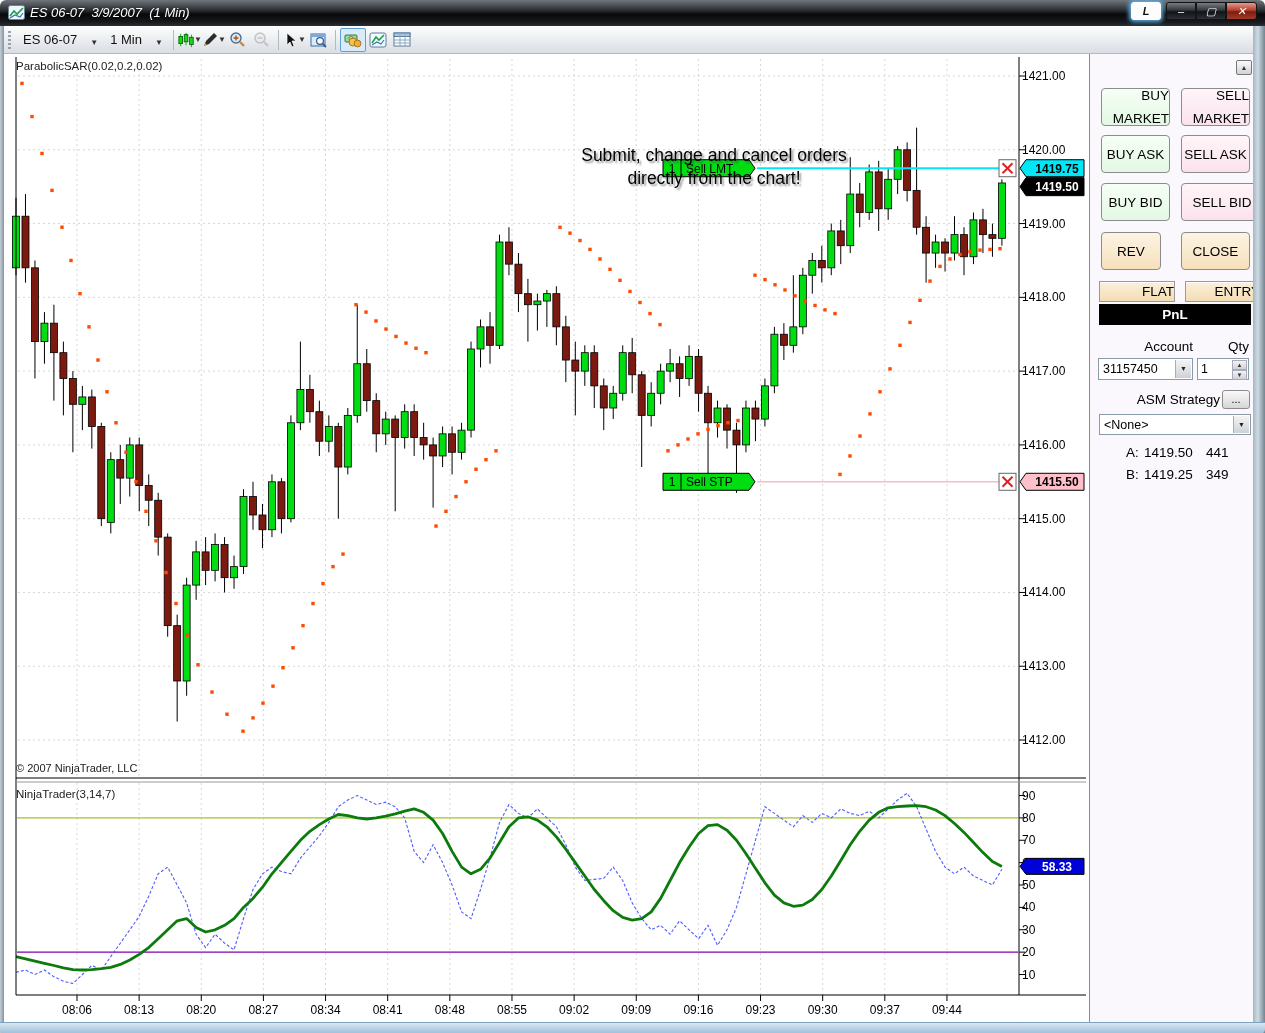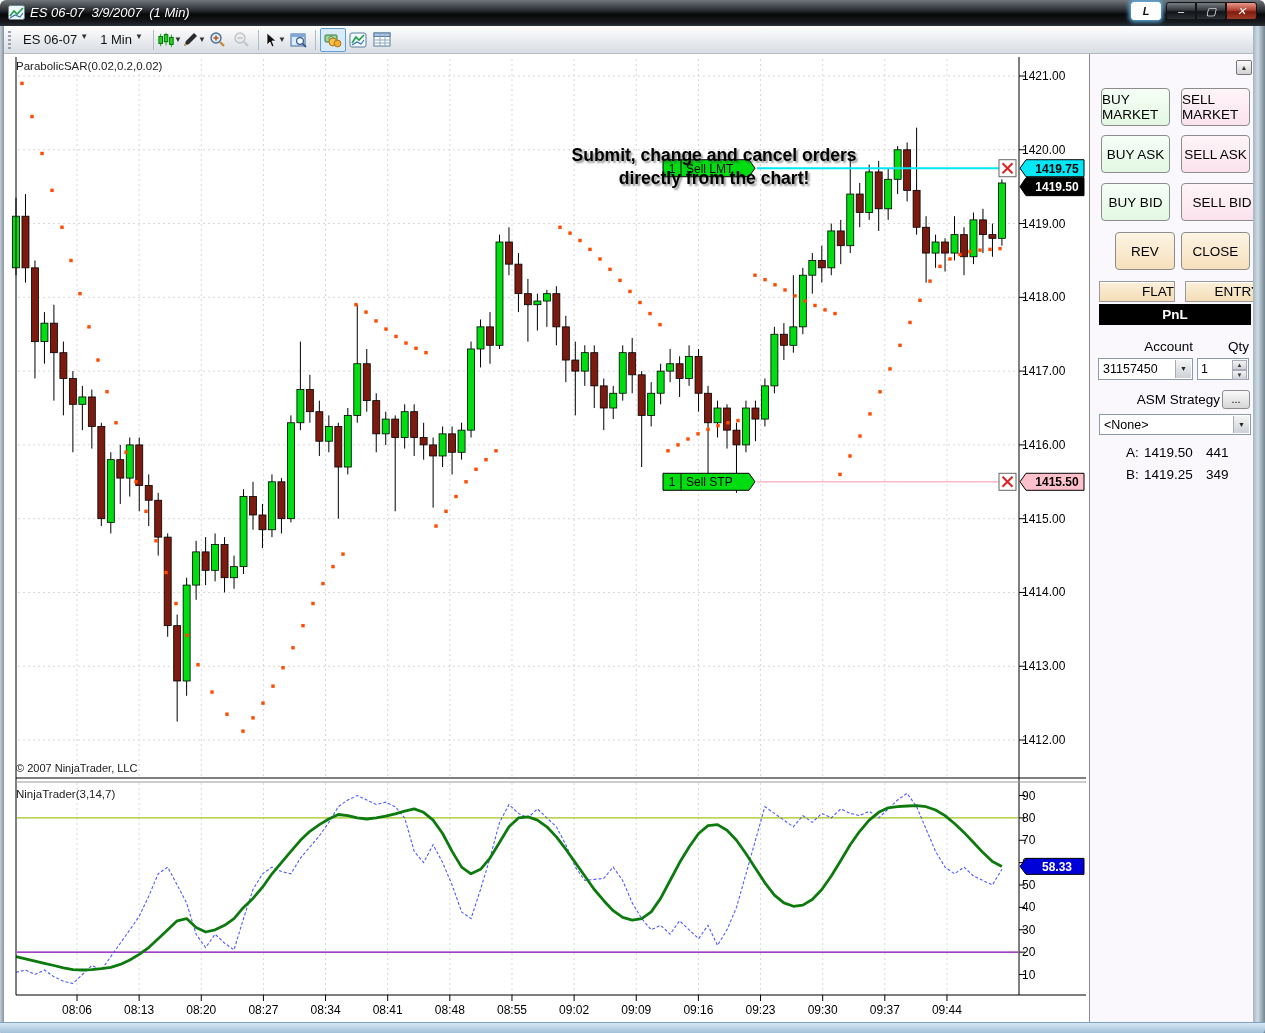--- a/index.html
+++ b/index.html
@@ -27,44 +27,44 @@
     background:linear-gradient(90deg,#a5b5c0,#cddbe4 40%,#74858f)}
   .frame-bottom{position:absolute;left:0;top:1022px;width:1265px;height:11px;z-index:36;
     background:linear-gradient(#d7e7f3,#9dbdd6);border-top:1px solid #7fa3bf;
     border-radius:0 0 5px 5px}
   
   .toolbar{position:absolute;left:4px;top:26px;width:1249px;height:28px;z-index:30;
     background:linear-gradient(#fefefe,#e9ecef 55%,#d9dee4);border-bottom:1px solid #b6bac0;
     display:flex;align-items:center;box-sizing:border-box;padding-left:4px}
   .grip{width:6px;height:18px;margin-right:6px;
     background:repeating-linear-gradient(#9aa3ad 0 2px,transparent 2px 4px);width:3px}
-  .tb-btn{display:flex;align-items:flex-start;gap:3px;padding:2px 6px;font-size:13px;color:#111;
+  .tb-btn{display:flex;align-items:flex-end;gap:13px;padding:2px 6px;font-size:13px;color:#111;
     border-radius:2px;cursor:default;white-space:nowrap}
   .caret{font-size:8px;color:#333}
   .tb-sep{width:1px;height:20px;background:#b4b9c0;margin:0 4px}
   .tb-ico{width:24px;height:22px;display:flex;align-items:center;justify-content:center;border-radius:2px}
   .tb-ico.selected{border:1px solid #5e9fd4;background:#d9ebfb}
   .tb-ico.disabled{opacity:.45}
   
   #chart-wrap{position:absolute;left:4px;top:54px;width:1085px;height:968px;background:#fff;z-index:1}
   #chart{position:absolute;left:0;top:0}
   .overlay{position:absolute;z-index:2}
   .ind-label{font-size:11.5px;color:#222}
-  .annotation{left:440px;top:90px;width:540px;text-align:center;font-size:17.5px;font-weight:bold;
+  .annotation{left:440px;top:90px;width:540px;text-align:center;font-size:17.5px;font-weight:normal;
     color:#000;line-height:23px;text-shadow:2px 2px 2px rgba(60,60,60,.55)}
   .copyright{left:12px;top:708px;font-size:11px;color:#222}
   
   .panel{position:absolute;left:1089px;top:54px;width:164px;height:968px;z-index:20;
     background:#faf8fc;border-left:1px solid #8a8a8a;box-sizing:border-box;font-size:13px;color:#000}
   .panel *{box-sizing:border-box}
   .p-abs{position:absolute}
   .collapse-btn{left:146px;top:6px;width:16px;height:15px;border:1px solid #777;border-radius:2px;
     background:linear-gradient(#fbfbfb,#d2d2d2);font-size:7px;text-align:center;line-height:13px;color:#333}
-  .obtn{border:1px solid #8c8c8c;border-radius:4px;text-align:left;display:flex;
-    align-items:center;justify-content:center;line-height:15px;font-size:13.5px}
+  .obtn{border:1px solid #8c8c8c;border-radius:4px;text-align:right;display:flex;
+    align-items:center;justify-content:center;line-height:23px;font-size:13.5px}
   .buy{background:linear-gradient(#f6fff6,#e3f7e3)}
   .sell{background:linear-gradient(#fff5f9,#fae2ec)}
   .tan{background:linear-gradient(#fdf4e4,#f6e0bc)}
   .tabcell{border:1px solid #9a9a9a;background:linear-gradient(#fbf0da,#f3ddb6);
     text-align:right;line-height:19px;font-size:13.5px;box-shadow:inset 0 1px 0 #fff}
   .pnl-bar{left:9px;top:250px;width:152px;height:21px;background:#000;color:#fff;
     text-align:center;line-height:21px;font-weight:bold;font-size:13.5px}
   .p-label{text-align:right;font-size:13.5px}
   .combo{border:1px solid #8a9ba9;background:#fff;height:22px}
   .combo .val{position:absolute;left:4px;top:3px;font-size:12.5px}
@@ -655,21 +655,21 @@
 
 <div class="panel">
   <div class="p-abs collapse-btn">▲</div>
 
   <div class="p-abs obtn buy" style="left:11px;top:34px;width:69px;height:38px">BUY MARKET</div>
   <div class="p-abs obtn sell" style="left:91px;top:34px;width:69px;height:38px">SELL MARKET</div>
   <div class="p-abs obtn buy" style="left:11px;top:81px;width:69px;height:38px">BUY ASK</div>
   <div class="p-abs obtn sell" style="left:91px;top:81px;width:69px;height:38px">SELL ASK</div>
   <div class="p-abs obtn buy" style="left:11px;top:129px;width:69px;height:38px">BUY BID</div>
   <div class="p-abs obtn sell" style="left:91px;top:129px;width:82px;height:38px">SELL BID</div>
-  <div class="p-abs obtn tan" style="left:25px;top:178px;width:60px;height:38px">REV</div>
+  <div class="p-abs obtn tan" style="left:11px;top:178px;width:60px;height:38px">REV</div>
   <div class="p-abs obtn tan" style="left:91px;top:178px;width:69px;height:38px">CLOSE</div>
 
   <div class="p-abs tabcell" style="left:9px;top:227px;width:76px;height:21px">FLAT</div>
   <div class="p-abs tabcell" style="left:95px;top:227px;width:76px;height:21px">ENTRY</div>
   <div class="p-abs pnl-bar">PnL</div>
 
   <div class="p-abs p-label" style="left:8px;top:285px;width:95px">Account</div>
   <div class="p-abs p-label" style="left:107px;top:285px;width:52px">Qty</div>
 
   <div class="p-abs combo" style="left:8px;top:304px;width:95px">

